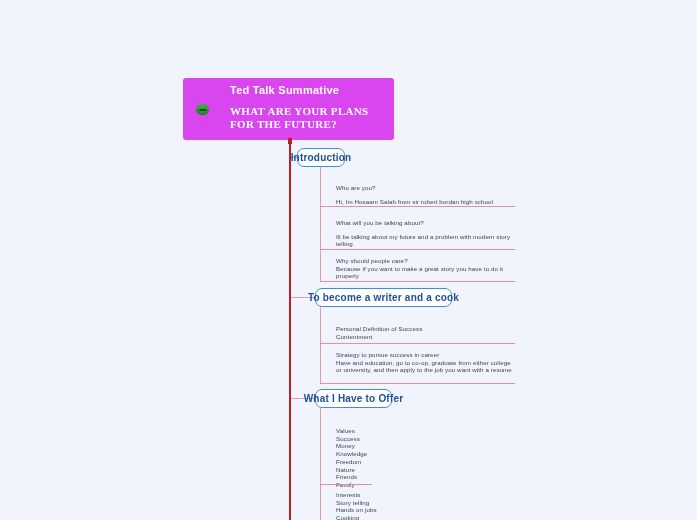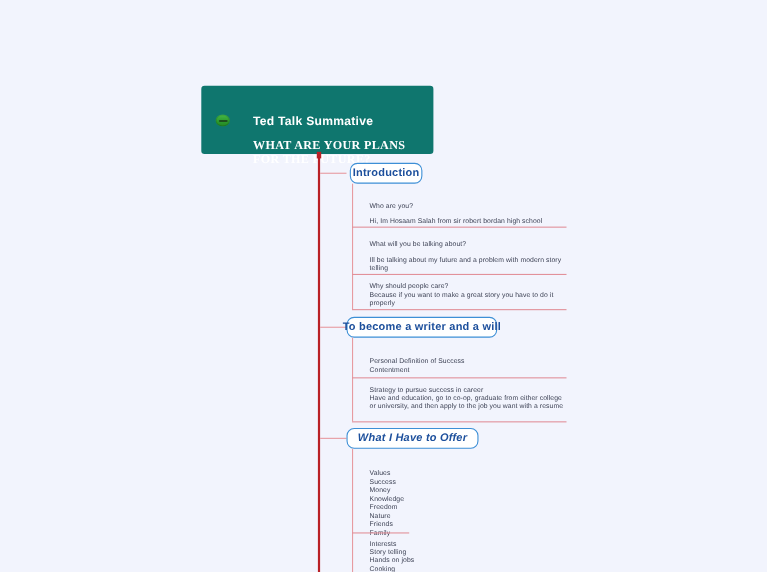--- a/index.html
+++ b/index.html
@@ -24,24 +24,24 @@
     height: 520px;
   }
 
   
   .root-node {
     position: absolute;
     left: 183px;
     top: 78px;
     width: 211px;
     height: 62px;
-    background: #0f766e;
+    background: #d946ef;
     border-radius: 3px;
     box-sizing: border-box;
-    padding: 27px 12px 8px 24px;
+    padding: 6px 12px 8px 24px;
   }
   .root-title {
     color: #ffffff;
     font-size: 11px;
     font-weight: bold;
     letter-spacing: 0.25px;
     line-height: 13px;
     margin-left: 23px;
     margin-bottom: 8px;
     white-space: nowrap;
@@ -172,21 +172,21 @@
   <div class="root-node">
     <div class="collapse-icon"></div>
     <div class="root-title">Ted Talk Summative</div>
     <div class="root-question">WHAT ARE YOUR PLANS FOR THE FUTURE?</div>
   </div>
 
   <div class="trunk trunk-stub"></div>
   <div class="trunk trunk-main"></div>
 
   <div class="branch-connector" style="left:291px; top:157px; width:24px;"></div>
-  <div class="branch-node" style="left:318px; top:148px; width:66px;">Introduction</div>
+  <div class="branch-node" style="left:297px; top:148px; width:48px;">Introduction</div>
 
   <div class="sub-stem" style="left:320px; top:167px; height:114px;"></div>
 
   <div class="sub-block" style="left:336px; top:184px; width:182px;">
     <span class="q">Who are you?</span>
     <span class="a">Hi, Im Hosaam Salah from sir robert bordan high school</span>
   </div>
   <div class="sub-underline" style="left:320px; top:206px; width:195px;"></div>
 
   <div class="sub-block" style="left:336px; top:219px; width:176px;">
@@ -195,38 +195,38 @@
   </div>
   <div class="sub-underline" style="left:320px; top:249px; width:195px;"></div>
 
   <div class="sub-block" style="left:336px; top:257px; width:180px;">
     <span class="tight">Why should people care?</span>
     <span class="a">Because if you want to make a great story you have to do it properly</span>
   </div>
   <div class="sub-underline" style="left:320px; top:281px; width:195px;"></div>
 
   <div class="branch-connector" style="left:291px; top:297px; width:24px;"></div>
-  <div class="branch-node" style="left:315px; top:288px; width:137px;">To become a writer and a will</div>
+  <div class="branch-node" style="left:315px; top:288px; width:137px;">To become a writer and a cook</div>
 
   <div class="sub-stem" style="left:320px; top:307px; height:76px;"></div>
 
   <div class="sub-block" style="left:336px; top:325px; width:180px;">
     <span class="tight">Personal Definition of Success</span>
     <span class="a">Contentment</span>
   </div>
   <div class="sub-underline" style="left:320px; top:343px; width:195px;"></div>
 
   <div class="sub-block" style="left:336px; top:351px; width:178px;">
     <span class="tight">Strategy to pursue success in career</span>
     <span class="a">Have and education, go to co-op, graduate from either college or university, and then apply to the job you want with a resume</span>
   </div>
   <div class="sub-underline" style="left:320px; top:383px; width:195px;"></div>
 
   <div class="branch-connector" style="left:291px; top:398px; width:24px;"></div>
-  <div class="branch-node" style="left:315px; top:389px; width:120px;font-style:italic;">What I Have to Offer</div>
+  <div class="branch-node" style="left:315px; top:389px; width:77px;">What I Have to Offer</div>
 
   <div class="sub-stem" style="left:320px; top:408px; height:112px;"></div>
 
   <div class="list-block" style="left:336px; top:427px;">
     <span>Values</span>
     <span>Success</span>
     <span>Money</span>
     <span>Knowledge</span>
     <span>Freedom</span>
     <span>Nature</span>

